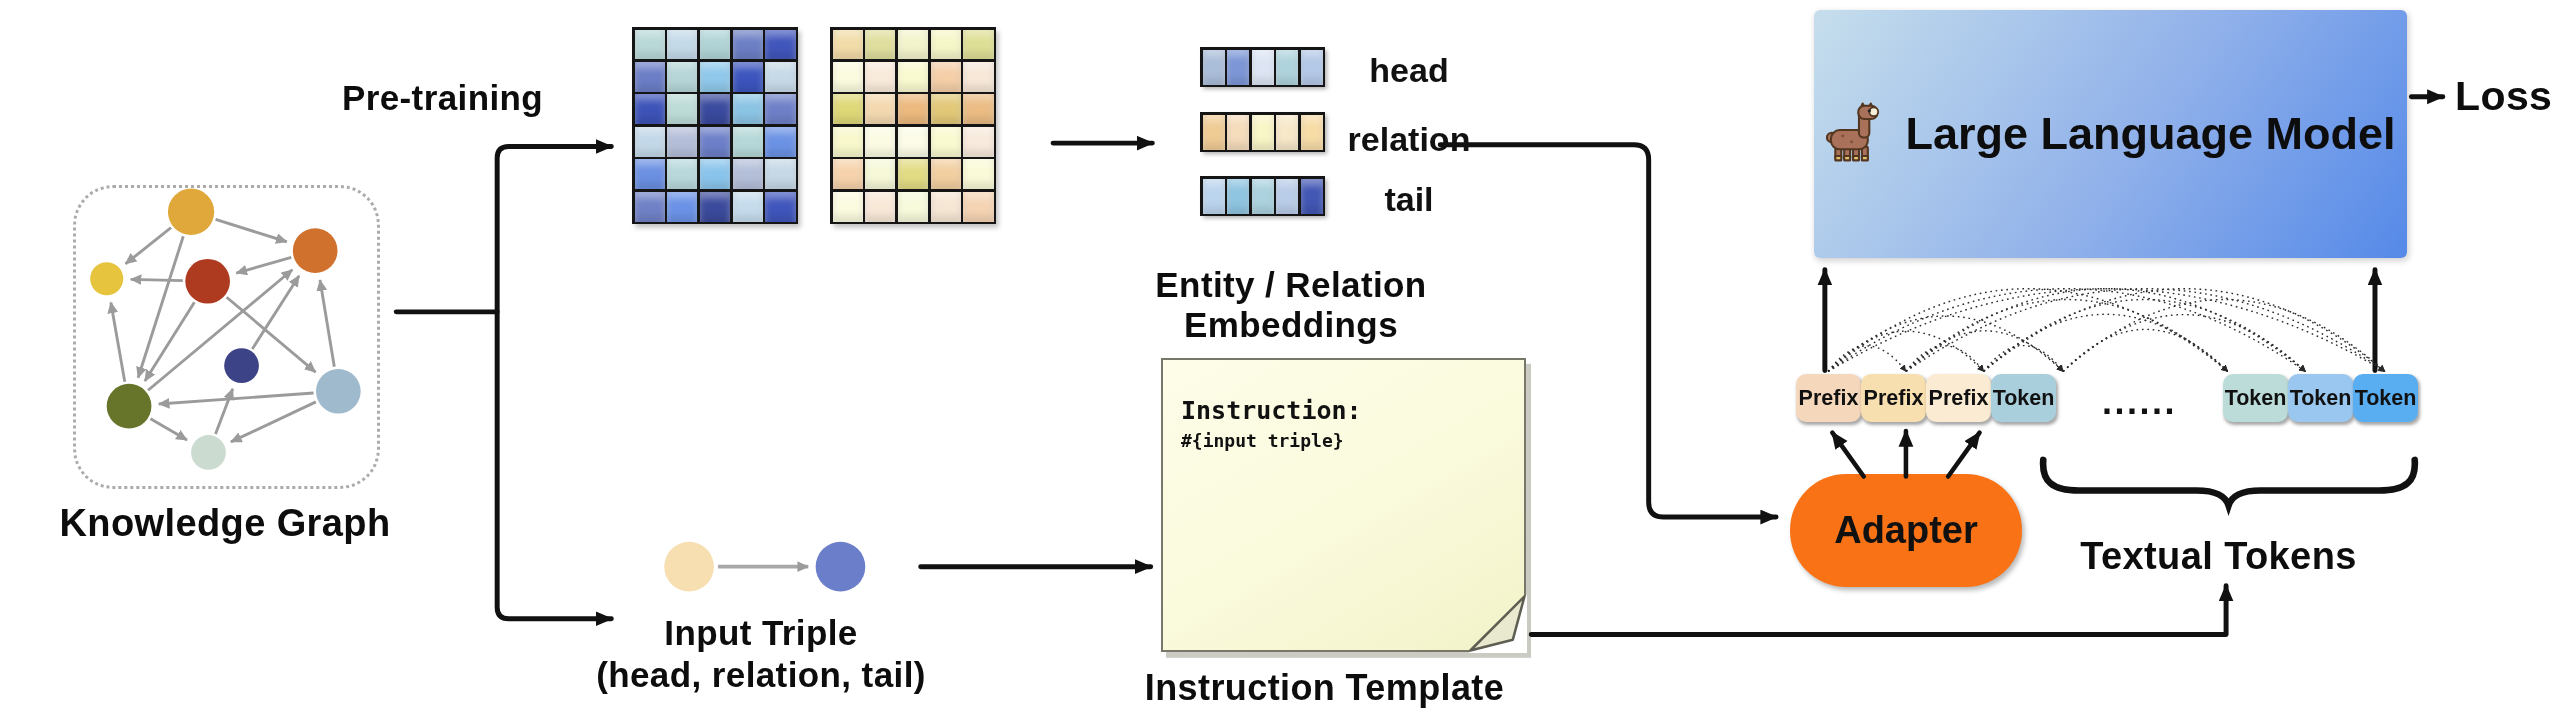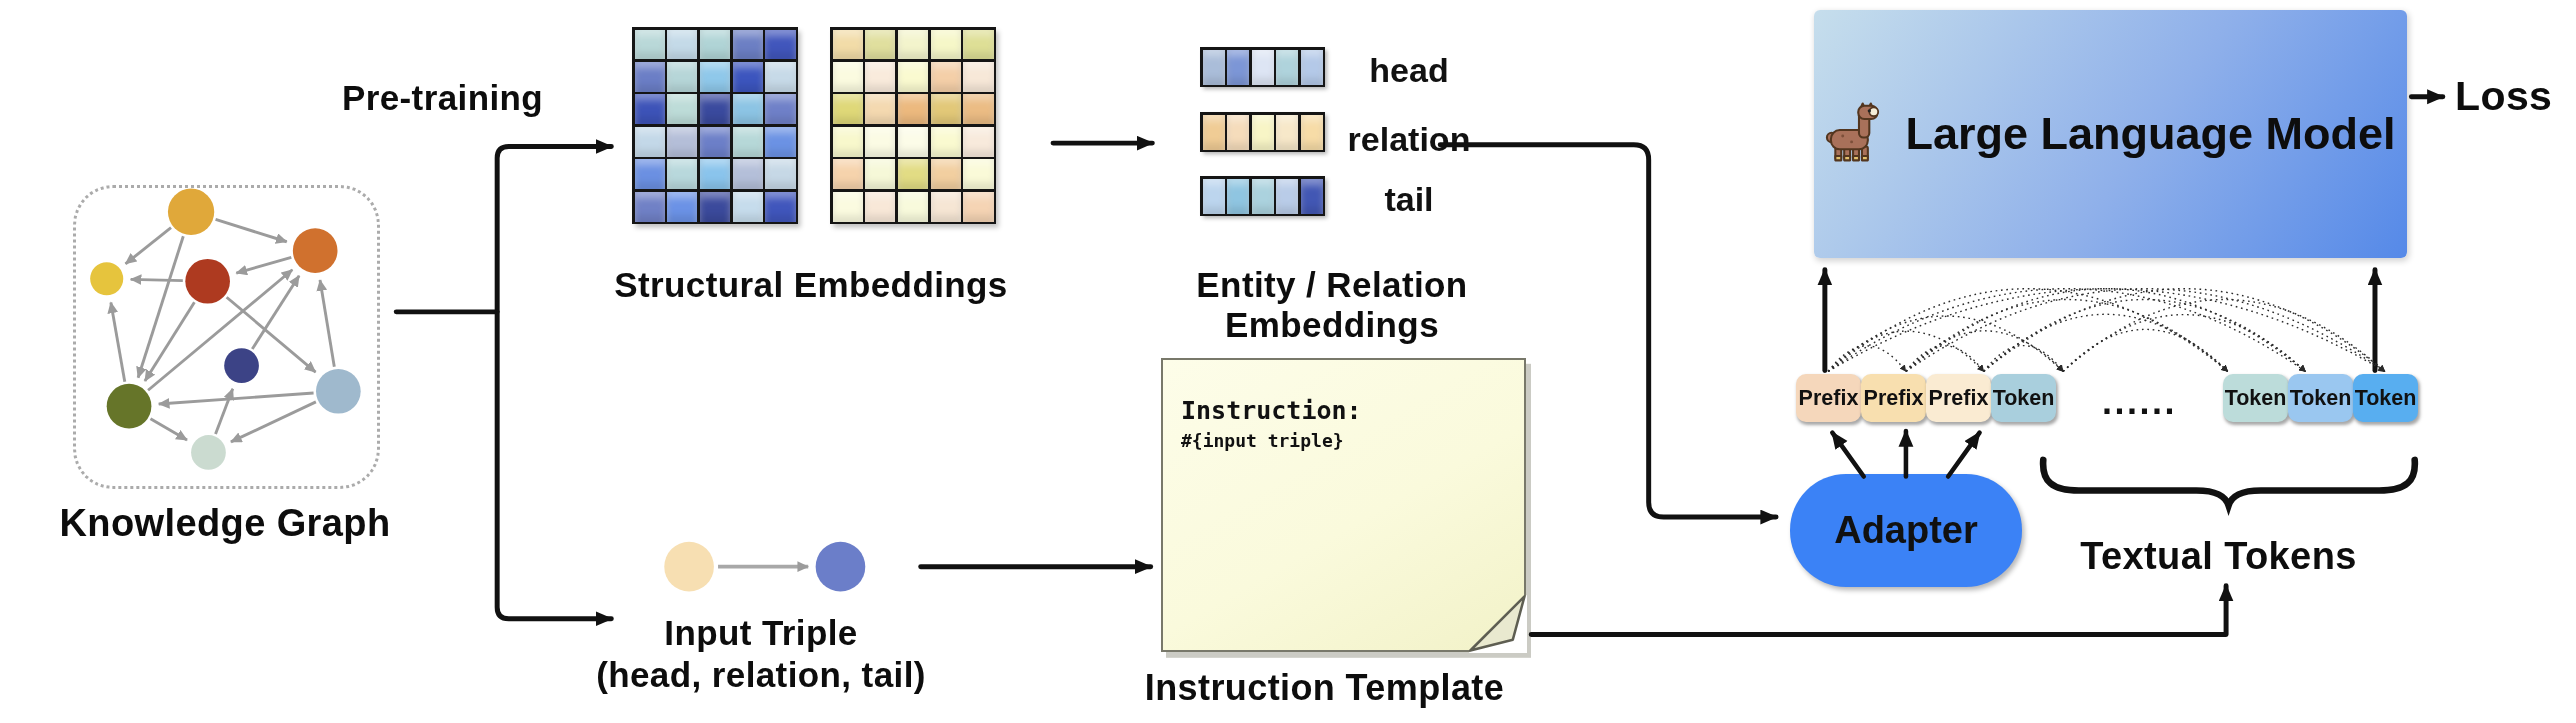--- a/index.html
+++ b/index.html
@@ -24,21 +24,21 @@
   .note-input-title{font-size:25px;margin:21.5px 0 5px 0;}
   .note-input-val{font-size:18px;}
   .fold{position:absolute;right:-2.5px;bottom:-2.5px;width:60px;height:60px;}
   .tok-row{position:absolute;left:1796px;top:374px;width:622px;height:48px;display:flex;
            align-items:stretch;justify-content:space-between;}
   .tok{flex:0 0 65px;border-radius:10px;display:flex;align-items:center;justify-content:center;
        font-size:21.5px;font-weight:600;box-shadow:1.7px 2.5px 3.3px rgba(0,0,0,.35);}
   .tok-dots{flex:1 1 auto;display:flex;align-items:flex-end;justify-content:center;
             font-size:36px;font-weight:800;letter-spacing:2.5px;line-height:41px;}
   .adapter{position:absolute;left:1790px;top:474px;width:232px;height:113px;border-radius:56px;
-           background:#3b82f6;box-shadow:2.5px 3.3px 5.8px rgba(0,0,0,.28);
+           background:#f97316;box-shadow:2.5px 3.3px 5.8px rgba(0,0,0,.28);
            display:flex;align-items:center;justify-content:center;font-size:38px;font-weight:600;}
   .llm-box{position:absolute;left:1814px;top:10px;width:593px;height:248px;border-radius:6px;
            background:linear-gradient(125deg,#c6deec 0%,#8fb0ea 55%,#5589e8 100%);
            box-shadow:1.7px 2.5px 6.6px rgba(0,0,0,.18);
            display:flex;align-items:center;justify-content:center;gap:15px;}
   .llm-title{font-size:45px;font-weight:600;color:#0d0d0d;}
   .overlay{position:absolute;left:0;top:0;width:2576px;height:723px;pointer-events:none;z-index:6;}
 </style>
 </head>
 <body>
@@ -107,21 +107,20 @@
       <div class="m-cell" style="background: rgb(246, 248, 216);"></div>
       <div class="m-cell" style="background: rgb(226, 220, 132);"></div>
       <div class="m-cell" style="background: rgb(242, 207, 160);"></div>
       <div class="m-cell" style="background: rgb(250, 250, 216);"></div>
       <div class="m-cell" style="background: rgb(251, 251, 224);"></div>
       <div class="m-cell" style="background: rgb(248, 232, 216);"></div>
       <div class="m-cell" style="background: rgb(248, 250, 220);"></div>
       <div class="m-cell" style="background: rgb(246, 230, 212);"></div>
       <div class="m-cell" style="background: rgb(245, 212, 180);"></div>
     </div>
-  <div class="lbl" style="left:571px;top:265px;width:480px;font-size:35px;">Structural Embeddings</div>
 
   <div class="vec" style="left:1200px;top:47px;width:120px;height:35px;">
       <div class="m-cell" style="background: rgb(170, 189, 217);"></div>
       <div class="m-cell" style="background: rgb(124, 150, 214);"></div>
       <div class="m-cell" style="background: rgb(221, 229, 244);"></div>
       <div class="m-cell" style="background: rgb(175, 211, 220);"></div>
       <div class="m-cell" style="background: rgb(180, 201, 232);"></div>
     </div>
   <div class="vec" style="left:1200px;top:112px;width:120px;height:35px;">
       <div class="m-cell" style="background: rgb(240, 204, 149);"></div>
@@ -133,21 +132,21 @@
   <div class="vec" style="left:1200px;top:176px;width:120px;height:35px;">
       <div class="m-cell" style="background: rgb(188, 213, 238);"></div>
       <div class="m-cell" style="background: rgb(143, 197, 225);"></div>
       <div class="m-cell" style="background: rgb(171, 210, 222);"></div>
       <div class="m-cell" style="background: rgb(185, 204, 232);"></div>
       <div class="m-cell" style="background: rgb(66, 87, 180);"></div>
     </div>
   <div class="vlab" style="left:1343px;top:51px;">head</div>
   <div class="vlab" style="left:1343px;top:120px;">relation</div>
   <div class="vlab" style="left:1343px;top:180px;">tail</div>
-  <div class="lbl" style="left:1092px;top:265px;width:480px;font-size:35px;">Entity / Relation Embeddings</div>
+  <div class="lbl" style="left:1051px;top:265px;width:480px;font-size:35px;">Entity / Relation Embeddings</div>
 
   <div class="lbl" style="left:579px;top:613px;width:364px;font-size:35px;">Input Triple</div>
   <div class="lbl" style="left:579px;top:655px;width:364px;font-size:35px;">(head, relation, tail)</div>
 
   <div class="note">
     <div class="note-inner">
       <div class="note-title">Instruction:</div>
       <div class="note-input-val">#{input triple}</div>
     </div>
     <svg class="fold" viewBox="0 0 72 72">

